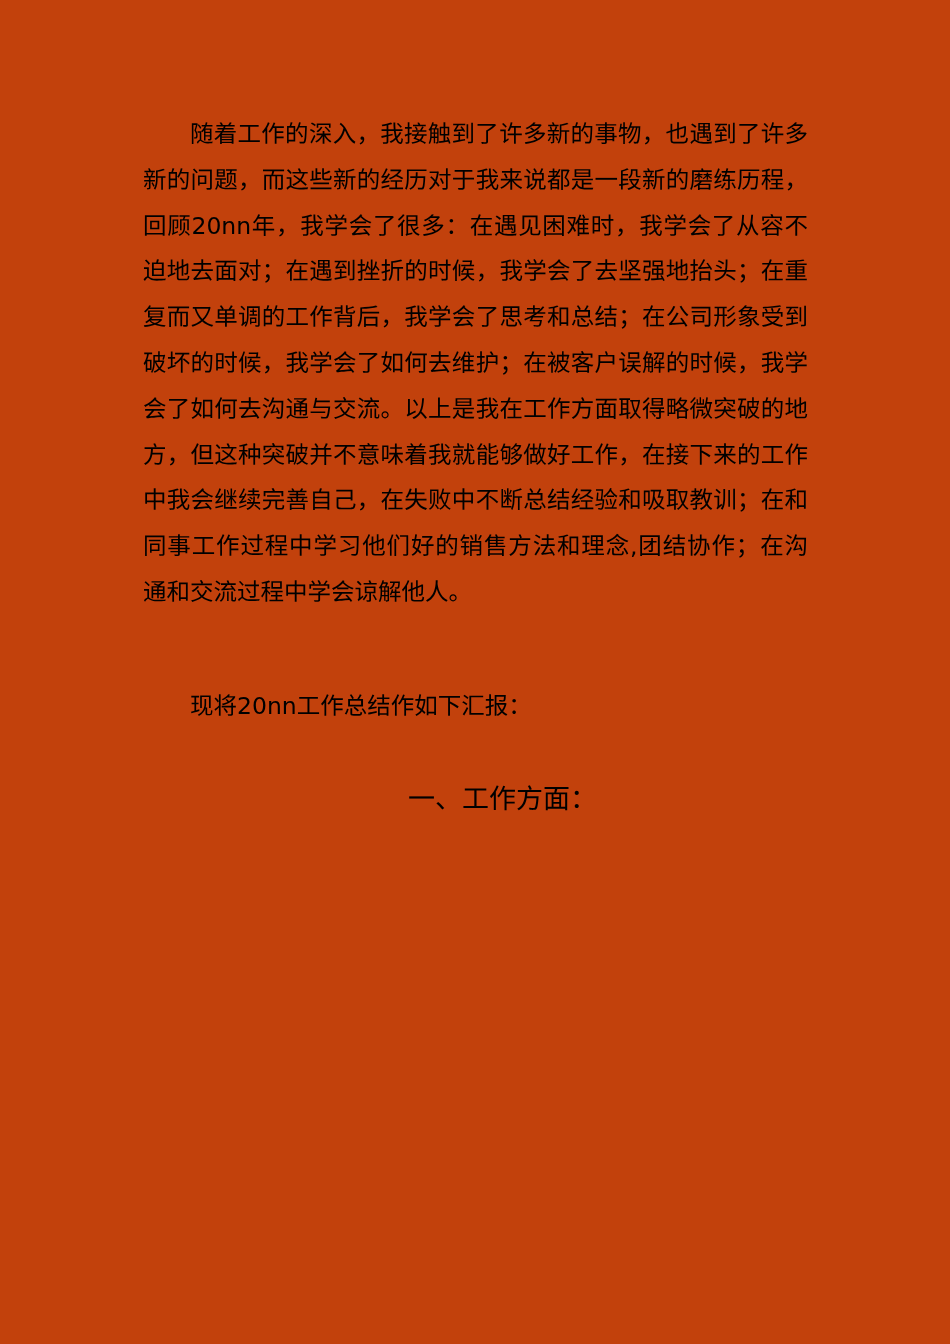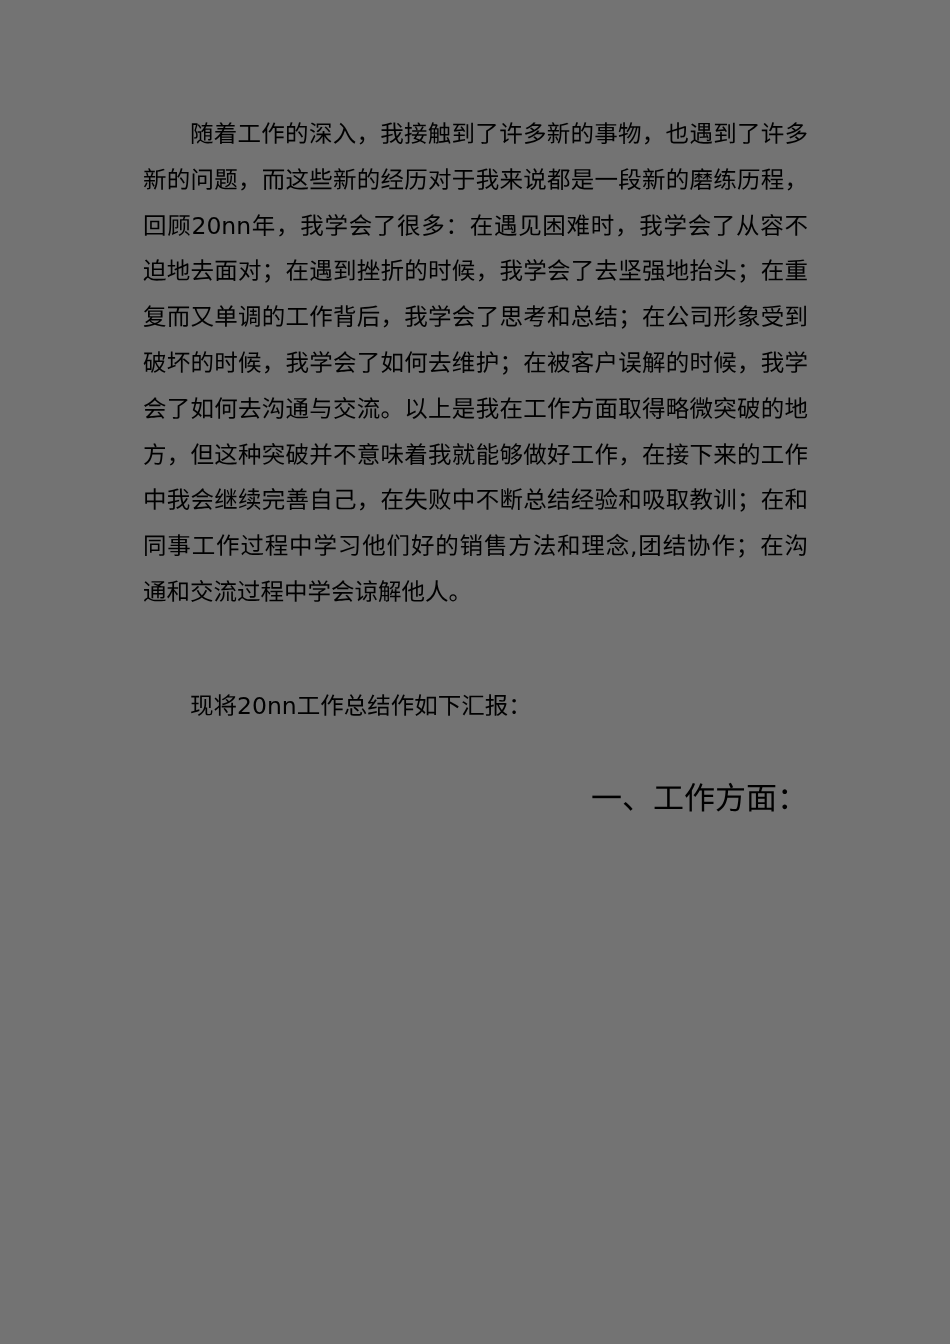--- a/index.html
+++ b/index.html
@@ -9,21 +9,21 @@
     background: #ffffff;
   }
   body {
     font-family: "DejaVu Sans", "Liberation Sans", sans-serif;
     color: #000000;
   }
   .page {
     position: relative;
     width: 950px;
     height: 1344px;
-    background: #737373;
+    background: #c2410c;
     overflow: hidden;
     box-sizing: border-box;
   }
   .doc-body {
     position: absolute;
     left: 143px;
     top: 112px;
     width: 665px;
   }
   .para {
@@ -34,25 +34,25 @@
     text-align-last: left;
     letter-spacing: 0px;
     margin: 0;
     word-break: break-all;
     color: #000000;
   }
   .para.indent {
     text-indent: 2em;
   }
   .heading {
-    font-size: 31px;
+    font-size: 27px;
     line-height: 45.8px;
     text-indent: 2em;
     margin: 0;
-    text-align: right;
+    text-align: center;
     color: #000000;
   }
   .gap-lg { height: 68px; }
   .gap-md { height: 46px; }
 </style>
 </head>
 <body>
 
 <div class="page">
   <div class="doc-body">

